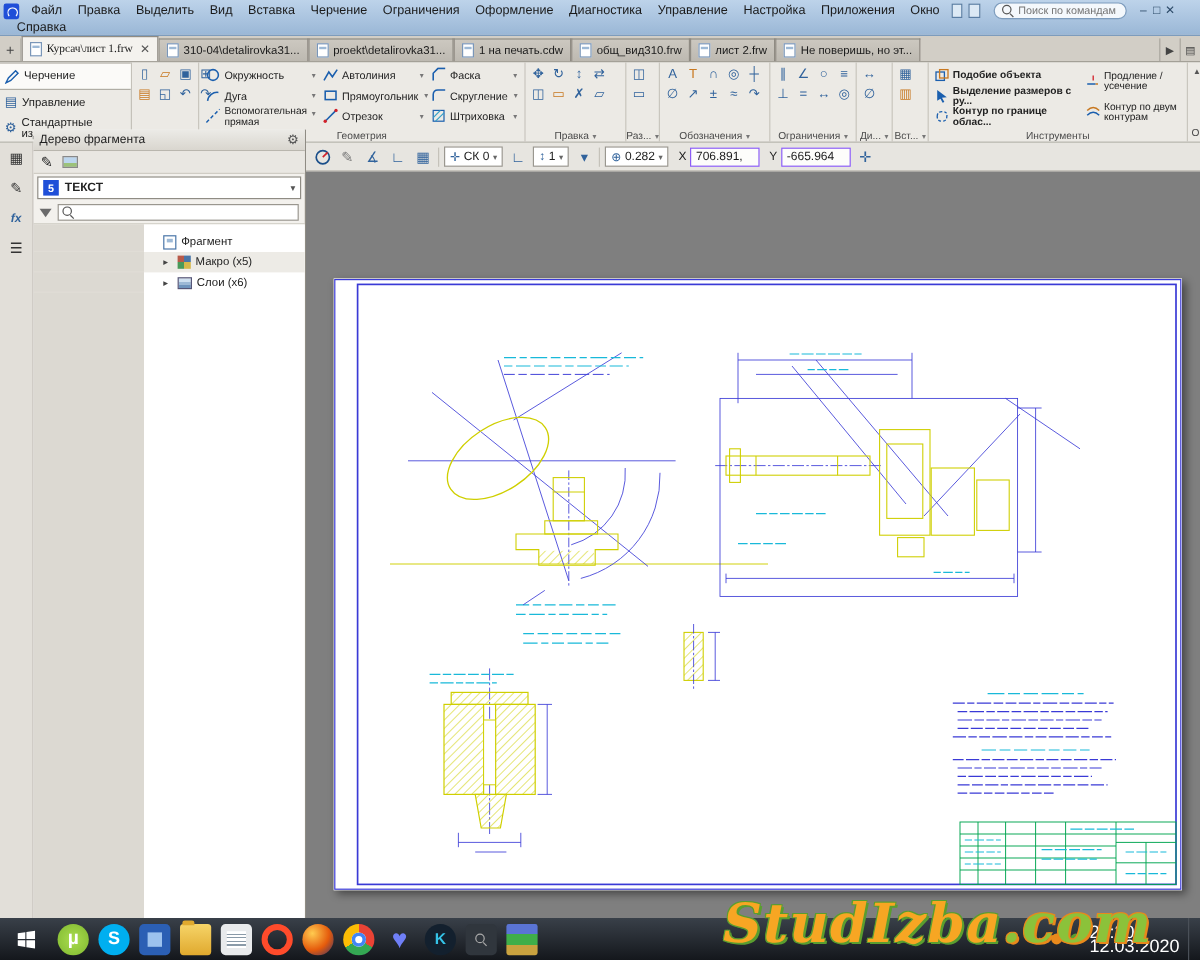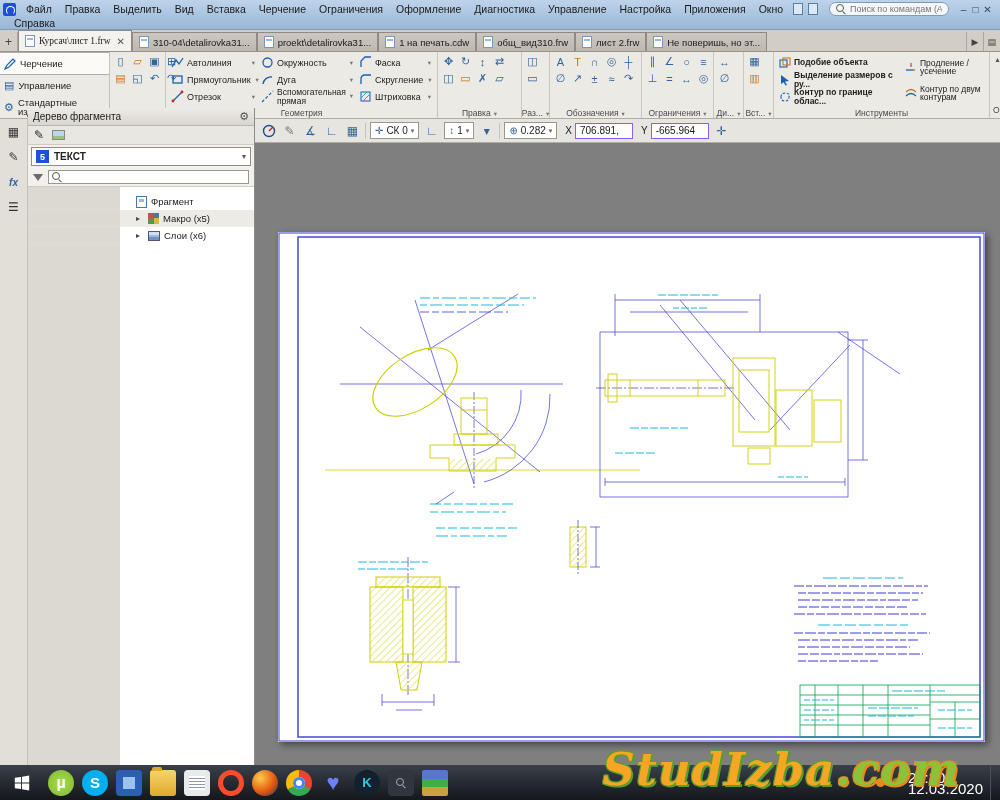--- a/index.html
+++ b/index.html
@@ -2,21 +2,21 @@
 <html><head>
 <meta charset="utf-8">
 <style>
   *{margin:0;padding:0;box-sizing:border-box;}
   html,body{width:1000px;height:800px;overflow:hidden;}
   body{font-family:"Liberation Sans",sans-serif;font-size:11px;color:#1a1a1a;}
   .app{position:relative;width:1000px;height:800px;background:#e9e7e2;overflow:hidden;}
 
   
   .menubar{position:absolute;top:0;left:0;right:0;height:30px;background:linear-gradient(#bdd3ea,#9ab7d6);border-bottom:1px solid #7d9cbd;}
-  .menurow1{display:flex;align-items:center;height:17px;padding:1px 7px 0 3px;gap:1px;}
+  .menurow1{display:flex;align-items:center;height:17px;padding:1px 20px 0 3px;gap:1px;}
   .menuitem{padding:0 6px;font-size:10.5px;white-space:nowrap;cursor:default;}
   .appicon{width:13px;height:13px;background:#1f4fd8;border-radius:2px;position:relative;margin-right:3px;flex:0 0 auto;}
   .appicon::after{content:"";position:absolute;left:3px;top:3px;width:7px;height:7px;border:1.5px solid #fff;border-radius:50%;border-bottom-color:transparent;}
   .flexsp{flex:1;}
   .winlayout{width:15px;height:12px;border:1px solid #5a7da3;background:#dce9f5;margin:0 2px;}
   .searchbox{display:flex;align-items:center;gap:4px;background:#f4f8fc;border:1px solid #7d9cbd;border-radius:8px;height:14px;width:188px;padding:0 6px;margin:0 8px;}
   .searchbox input{border:none;outline:none;background:transparent;font-size:9px;width:100%;font-family:"Liberation Sans",sans-serif;color:#444;}
   .winbtn{width:18px;height:13px;display:flex;align-items:center;justify-content:center;font-size:10px;color:#2c4a68;}
   .menurow2{height:12px;padding-left:8px;font-size:10.5px;display:flex;align-items:center;}
 
@@ -236,20 +236,43 @@
           <span class="sicon">↷</span>
         </div>
       </div>
       <div class="glabel">
           <span>Системная</span>
         </div>
     </div>
 
     <div class="rgroup" style="width:272px;">
       <div class="rgcontent">
+        <div class="bigcol" style="width:96px;">
+          <div class="rbtn">
+            <svg class="micon" width="13" height="13" viewBox="0 0 13 13">
+                <circle cx="6.5" cy="6.5" r="4.5" fill="none" stroke="#1b5fae" stroke-width="1.3"></circle>
+              </svg>
+            <span>Окружность</span>
+              <span class="dd">▾</span>
+          </div>
+          <div class="rbtn">
+            <svg class="micon" width="13" height="13" viewBox="0 0 13 13">
+                <path d="M2,11 A8,8 0 0 1 11,4" fill="none" stroke="#1b5fae" stroke-width="1.3"></path>
+              </svg>
+            <span>Дуга</span>
+              <span class="dd">▾</span>
+          </div>
+          <div class="rbtn wrap">
+            <svg class="micon" width="13" height="13" viewBox="0 0 13 13">
+                <line x1="1" y1="12" x2="12" y2="1" stroke="#1b5fae" stroke-width="1.2" stroke-dasharray="3 2"></line>
+              </svg>
+            <span style="width:66px;">Вспомогательная прямая</span>
+              <span class="dd">▾</span>
+          </div>
+        </div>
         <div class="bigcol" style="width:88px;">
           <div class="rbtn">
             <svg class="micon" width="13" height="13" viewBox="0 0 13 13">
                 <polyline points="1,11 5,4 8,8 12,2" fill="none" stroke="#1b5fae" stroke-width="1.3"></polyline>
               </svg>
             <span>Автолиния</span>
               <span class="dd">▾</span>
           </div>
           <div class="rbtn">
             <svg class="micon" width="13" height="13" viewBox="0 0 13 13">
@@ -258,43 +281,20 @@
             <span>Прямоугольник</span>
               <span class="dd">▾</span>
           </div>
           <div class="rbtn">
             <svg class="micon" width="13" height="13" viewBox="0 0 13 13">
                 <line x1="2" y1="11" x2="11" y2="2" stroke="#1b5fae" stroke-width="1.3"></line>
                 <circle cx="2" cy="11" r="1.4" fill="#d2222a"></circle>
                 <circle cx="11" cy="2" r="1.4" fill="#d2222a"></circle>
               </svg>
             <span>Отрезок</span>
-              <span class="dd">▾</span>
-          </div>
-        </div>
-        <div class="bigcol" style="width:96px;">
-          <div class="rbtn">
-            <svg class="micon" width="13" height="13" viewBox="0 0 13 13">
-                <circle cx="6.5" cy="6.5" r="4.5" fill="none" stroke="#1b5fae" stroke-width="1.3"></circle>
-              </svg>
-            <span>Окружность</span>
-              <span class="dd">▾</span>
-          </div>
-          <div class="rbtn">
-            <svg class="micon" width="13" height="13" viewBox="0 0 13 13">
-                <path d="M2,11 A8,8 0 0 1 11,4" fill="none" stroke="#1b5fae" stroke-width="1.3"></path>
-              </svg>
-            <span>Дуга</span>
-              <span class="dd">▾</span>
-          </div>
-          <div class="rbtn wrap">
-            <svg class="micon" width="13" height="13" viewBox="0 0 13 13">
-                <line x1="1" y1="12" x2="12" y2="1" stroke="#1b5fae" stroke-width="1.2" stroke-dasharray="3 2"></line>
-              </svg>
-            <span style="width:66px;">Вспомогательная прямая</span>
               <span class="dd">▾</span>
           </div>
         </div>
         <div class="bigcol" style="width:76px;">
           <div class="rbtn">
             <svg class="micon" width="13" height="13" viewBox="0 0 13 13">
                 <polyline points="2,11 2,5 6,1 12,1" fill="none" stroke="#1b5fae" stroke-width="1.3"></polyline>
               </svg>
             <span>Фаска</span>
               <span class="dd">▾</span>

